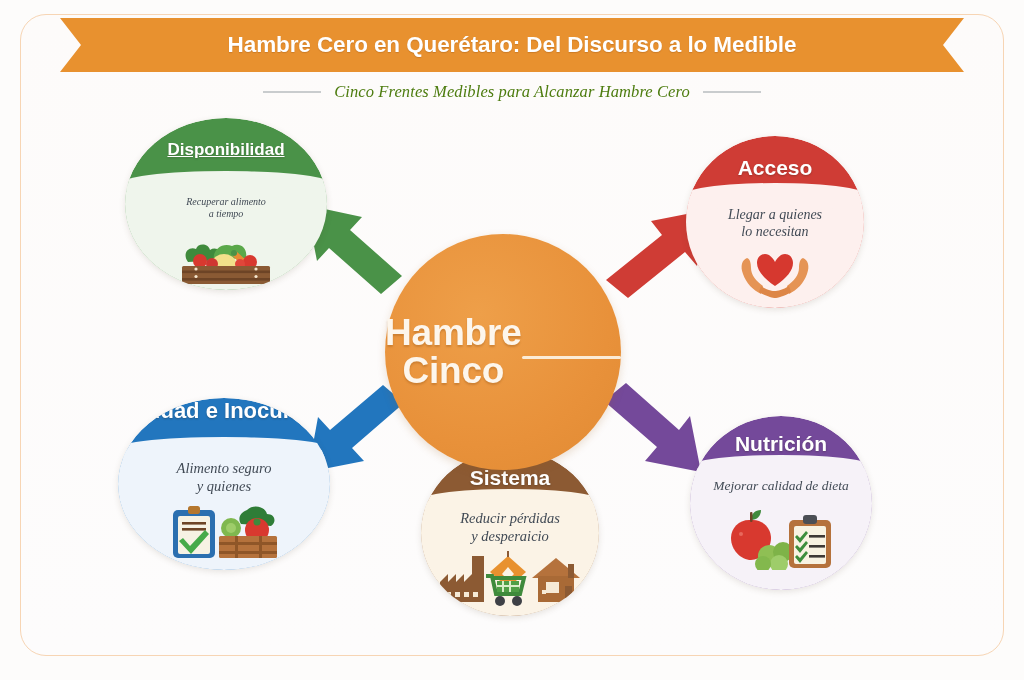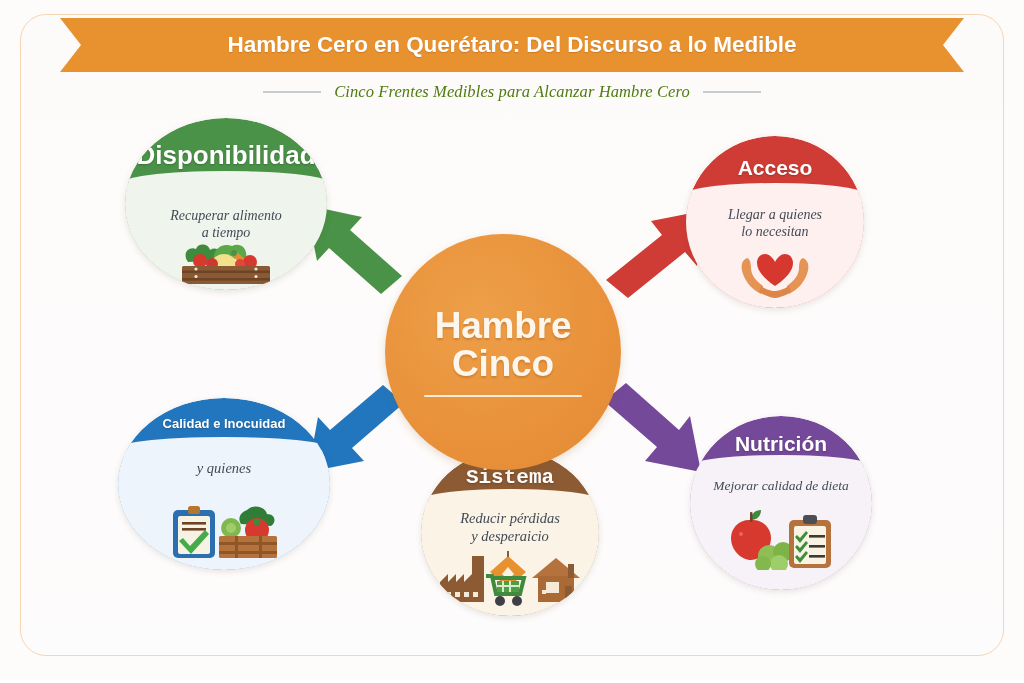--- a/index.html
+++ b/index.html
@@ -90,21 +90,21 @@
   .hub {
     position: absolute;
     left: 385px;
     top: 234px;
     width: 236px;
     height: 236px;
     border-radius: 50%;
     background: radial-gradient(circle at 40% 34%, #ee9f49 0%, #e8913a 62%, #e08a33 100%);
     box-shadow: 0 3px 8px rgba(150,90,20,0.18);
     display: flex;
-    flex-direction: column;
+    flex-direction: row;
     align-items: center;
     justify-content: center;
     z-index: 6;
   }
   .hub-text {
     color: #fdf6ec;
     font-size: 37px;
     font-weight: bold;
     line-height: 1.04;
     text-align: center;
@@ -234,22 +234,22 @@
     <div class="hub-text">
       <div>Hambre</div>
       <div>Cinco</div>
     </div>
     <div class="hub-rule"></div>
   </div>
 
   <div class="node" id="node-disponibilidad">
     <div class="band" style="background:#4a9248;"></div>
     <div class="body" style="top:66px;height:106px;background:#eff5ec;"></div>
-    <div class="node-title" style="top:22px;font-size:26px;">Disponibilidad</div>
-    <div class="node-sub" style="top:78px;font-size:14px;margin-top:11px;">
+    <div class="node-title" style="top:22px;font-size:17px;text-decoration:underline;">Disponibilidad</div>
+    <div class="node-sub" style="top:78px;font-size:10px;">
       <div>Recuperar alimento</div>
       <div>a tiempo</div>
     </div>
     <div class="node-icon" style="top:120px;height:48px;">
       <svg width="104" height="48" viewBox="0 0 104 48">
 
         <path d="M14,24 C8,16 14,8 22,11 C24,5 34,5 36,12 C42,8 50,13 48,22 Z" fill="#3f8a3c"></path>
         <path d="M40,22 C38,12 48,4 58,8 C66,4 74,10 72,20 Z" fill="#5aa84a"></path>
 
         <ellipse cx="50" cy="25" rx="12" ry="9" fill="#f2e08a"></ellipse>
@@ -287,22 +287,23 @@
         <path d="M18,10 C13,12 11,18 14,26 C17,35 24,42 32,46 L34,38 C27,33 22,27 22,20 C22,15 21,11 18,10 Z" fill="#e59455"></path>
         <path d="M74,10 C79,12 81,18 78,26 C75,35 68,42 60,46 L58,38 C65,33 70,27 70,20 C70,15 71,11 74,10 Z" fill="#e59455"></path>
         <path d="M30,44 C36,48 44,50 46,50 C48,50 56,48 62,44 L60,38 C54,42 48,43 46,43 C44,43 38,42 32,38 Z" fill="#dd8647"></path>
       </svg>
     </div>
   </div>
 
   <div class="node" id="node-calidad">
     <div class="band" style="background:#2276be;"></div>
     <div class="body" style="top:52px;height:120px;background:#eef4fb;"></div>
-    <div class="node-title" style="top:18px;font-size:13px;">Calidad e Inocuidad</div>
+    <div class="node-title" style="top:0;font-size:22px;">Calidad e Inocuidad</div>
     <div class="node-sub" style="top:62px;font-size:14.5px;">
+      <div>Alimento seguro</div>
       <div>y quienes</div>
     </div>
     <div class="node-icon" style="top:104px;height:58px;">
       <svg width="118" height="58" viewBox="0 0 118 58">
 
         <rect x="8" y="8" width="42" height="48" rx="5" fill="#2b6fb0"></rect>
         <rect x="13" y="14" width="32" height="38" rx="2" fill="#f6f2e4"></rect>
         <rect x="23" y="4" width="12" height="8" rx="2.5" fill="#b5772e"></rect>
         <rect x="17" y="20" width="24" height="2.6" fill="#6d4426"></rect>
         <rect x="17" y="26" width="24" height="2.6" fill="#6d4426"></rect>
@@ -352,21 +353,21 @@
         <rect x="86" y="31" width="16" height="2.6" fill="#3e3a36"></rect>
         <rect x="86" y="41" width="16" height="2.6" fill="#3e3a36"></rect>
         <rect x="86" y="51" width="16" height="2.6" fill="#3e3a36"></rect>
       </svg>
     </div>
   </div>
 
   <div class="node" id="node-sistema">
     <div class="band" style="background:#8c5a33;"></div>
     <div class="body" style="top:52px;height:114px;background:#fbf3e6;"></div>
-    <div class="node-title" style="top:16px;font-size:21px;font-family:Liberation Mono, monospace;">Sistema</div>
+    <div class="node-title" style="top:16px;font-size:21px;">Sistema</div>
     <div class="node-sub" style="top:60px;font-size:14.5px;">
       <div>Reducir pérdidas</div>
       <div>y desperaicio</div>
     </div>
     <div class="node-icon" style="top:100px;height:58px;">
       <svg width="152" height="58" viewBox="0 0 152 58">
 
         <path d="M6,52 L6,32 L14,24 L14,32 L22,24 L22,32 L30,24 L30,32 L38,24 L38,6 L50,6 L50,52 Z" fill="#8c5a33"></path>
         <rect x="12" y="42" width="5" height="5" fill="#f6ead6"></rect>
         <rect x="21" y="42" width="5" height="5" fill="#f6ead6"></rect>

